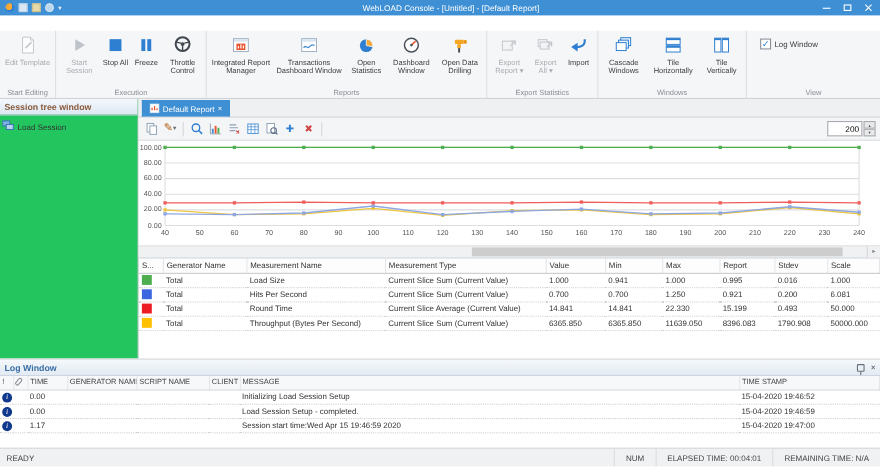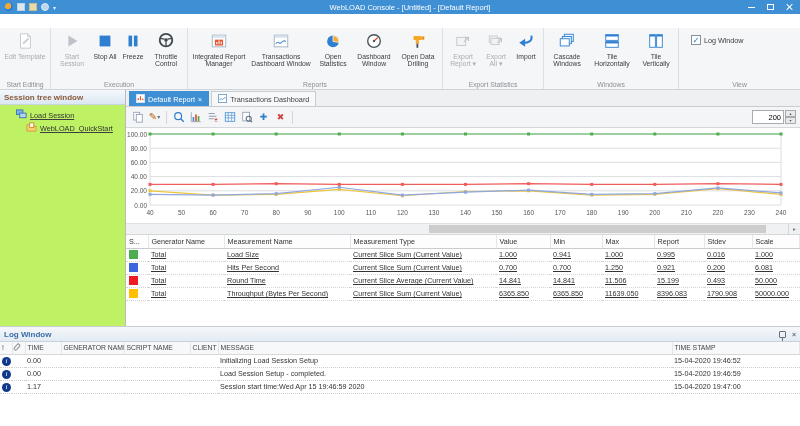--- a/index.html
+++ b/index.html
@@ -43,23 +43,23 @@
   .rbtn { display:flex; flex-direction:column; align-items:center; gap:1px; padding:1px 2px; font-size:6.8px; line-height:1.12; text-align:center; color:#3c4043; }
   .rbtn .lbl { max-width:100%; }
   .rbtn.disabled { color:#a8adb3; }
   .rbtn svg { flex:0 0 auto; }
   #view-group { flex:1; }
   #log-window-check { display:flex; align-items:center; gap:3px; margin:4px 0 0 10px; font-size:7.2px; color:#3c4043; }
   .checkbox { width:10px; height:10px; border:1px solid #8a9097; background:#fff; display:flex; align-items:center; justify-content:center; font-size:8.5px; color:#2e7fd1; line-height:1; }
 
   
   #main { position:absolute; top:90px; left:0; width:800px; height:236px; display:flex; }
-  #sidebar { width:126px; border-right:1px solid #b8bcc0; background:#bef264; display:flex; flex-direction:column; }
+  #sidebar { width:126px; border-right:1px solid #b8bcc0; background:#22c55e; display:flex; flex-direction:column; }
   #sidebar-header { height:15px; background:linear-gradient(#f4f8fc,#dce7f2); border-bottom:1px solid #c8d2dd; font-size:8px; font-weight:bold; color:#8a5a3a; display:flex; align-items:center; padding-left:4px; }
-  #tree { padding:4px 16px;text-decoration:underline; }
+  #tree { padding:4px 2px; }
   .tree-item { display:flex; align-items:center; gap:3px; height:13px; font-size:7.3px; color:#333; }
   .indent1 { padding-left:10px; } .indent2 { padding-left:20px; }
 
   #docarea { flex:1; position:relative; background:#fff; }
   #doctabs { height:17px; background:#eef0f2; border-bottom:1px solid #c9ccd0; display:flex; align-items:flex-end; padding-left:3px; gap:2px; }
   .doctab { height:15px; display:flex; align-items:center; gap:3px; padding:0 6px; font-size:7.3px; border:1px solid #c9ccd0; border-bottom:none; background:#f7f8f9; color:#444; }
   .doctab.active { background:#3e8fd4; border-color:#3e8fd4; color:#fff; }
   .doctab .x { font-size:7px; }
 
   #chart-toolbar { height:21px; background:#f4f5f6; border-bottom:1px solid #d5d8db; display:flex; align-items:center; gap:4px; padding-left:5px; position:relative; }
@@ -80,21 +80,21 @@
   .xlab { position:absolute; top:81px; transform:translateX(-50%); font-size:6.5px; color:#555; }
 
   
   #hscroll { height:12px; background:#f0f1f2; border-top:1px solid #e0e1e3; border-bottom:1px solid #d5d8db; position:relative; }
   #hthumb { position:absolute; left:45%; width:50%; top:1px; height:8px; background:#cdcdcd; }
   #harrow { position:absolute; right:0; top:0; width:12px; height:10px; background:#f0f1f2; border-left:1px solid #d5d8db; display:flex; align-items:center; justify-content:center; font-size:5px; color:#888; }
 
   
   #stats-table { width:100%; border-collapse:collapse; table-layout:fixed; }
   #stats-table th { font-size:7.2px; font-weight:normal; color:#333; text-align:left; height:13px; border-bottom:1px solid #c9ccd0; border-right:1px solid #e4e6e8; padding:0 3px; background:#fdfdfd; white-space:nowrap; overflow:hidden; }
-  #stats-table td { font-size:7.2px; color:#333; height:13px; padding:0 3px; border-bottom:1px dotted #d5d5d5; white-space:nowrap; overflow:hidden;text-decoration:underline; }
+  #stats-table td { font-size:7.2px; color:#333; height:13px; padding:0 3px; border-bottom:1px dotted #d5d5d5; white-space:nowrap; overflow:hidden; }
   .swatch { width:9px; height:9px; display:inline-block; vertical-align:middle; }
 
   #timebar { position:absolute; left:0; right:0; bottom:0; height:14px; background:#f2f3f4; border-top:1px solid #d5d8db; font-size:7.5px; color:#333; display:flex; align-items:center; justify-content:flex-end; padding-right:6px; }
 
   
   #logwin { position:absolute; top:326px; left:0; width:800px; height:74px; background:#fff; border-top:1px solid #c8ccd0; }
   #log-title { height:15px; background:linear-gradient(#f5f8fb,#e2eaf3); border-bottom:1px solid #c8d2dd; display:flex; align-items:center; padding:0 4px; font-size:8px; font-weight:bold; color:#3a6ea5; }
   #log-title-icons { margin-left:auto; display:flex; gap:6px; align-items:center; color:#6a7078; font-size:7px; }
   .pin-icon { width:7px; height:7px; border:1px solid #6a7078; border-radius:1px; position:relative; }
   .pin-icon::after { content:""; position:absolute; left:2.5px; top:6px; width:1px; height:3px; background:#6a7078; }
@@ -299,46 +299,32 @@
     <div id="sidebar">
       <div id="sidebar-header">Session tree window</div>
       <div id="tree">
         <div class="tree-item">
           <span><svg width="11" height="11" viewBox="0 0 12 12">
                 <rect x="0.5" y="1" width="7" height="5" fill="#7fb2e5" stroke="#3a74b5"></rect>
                 <rect x="4" y="4.5" width="7" height="5" fill="#b8d5ef" stroke="#3a74b5"></rect>
               </svg></span>
           <span>Load Session</span>
         </div>
-        <div class="tree-item indent1">
-          <span><svg width="11" height="11" viewBox="0 0 12 12">
-                <path d="M1 3h4l1 1.5h5V10H1z" fill="#f7d070" stroke="#caa23c"></path>
-                <rect x="4" y="1" width="4.5" height="5" fill="#fff" stroke="#d88a2a"></rect>
-              </svg></span>
-          <span>WebLOAD_QuickStart</span>
-        </div>
       </div>
     </div>
 
     <div id="docarea">
       <div id="doctabs">
         <div class="doctab active">
           <span><svg width="9" height="9" viewBox="0 0 10 10">
                 <rect x="0.5" y="0.5" width="9" height="9" fill="#fff" stroke="#d8e4f0"></rect>
                 <path d="M2.5 7V4.5M5 7V2.5M7.5 7V5" stroke="#e8542f" stroke-width="1.3"></path>
               </svg></span>
           <span>Default Report</span>
           <span class="x">×</span>
-        </div>
-        <div class="doctab">
-          <span><svg width="9" height="9" viewBox="0 0 10 10">
-                <rect x="0.5" y="0.5" width="9" height="9" fill="#fff" stroke="#7aa0c8"></rect>
-                <path d="M2 6.5c1.5-3 2.5 1 4-1s1.5-1.5 2.5-1" stroke="#4a90d6" fill="none"></path>
-              </svg></span>
-          <span>Transactions Dashboard</span>
         </div>
       </div>
 
       <div id="chart-toolbar">
         <span class="tbtn">
             <svg width="12" height="12" viewBox="0 0 14 14">
               <rect x="2" y="1.5" width="7" height="9" fill="#fff" stroke="#8fa0b4"></rect>
               <rect x="5" y="4" width="7" height="9" fill="#fff" stroke="#8fa0b4"></rect>
             </svg>
           </span>
@@ -545,21 +531,21 @@
               <td>0.200</td>
               <td>6.081</td>
             </tr>
             <tr>
               <td><span class="swatch" style="background: rgb(237, 28, 36);"></span></td>
               <td>Total</td>
               <td>Round Time</td>
               <td>Current Slice Average (Current Value)</td>
               <td>14.841</td>
               <td>14.841</td>
-              <td>11.506</td>
+              <td>22.330</td>
               <td>15.199</td>
               <td>0.493</td>
               <td>50.000</td>
             </tr>
             <tr>
               <td><span class="swatch" style="background: rgb(255, 192, 0);"></span></td>
               <td>Total</td>
               <td>Throughput (Bytes Per Second)</td>
               <td>Current Slice Sum (Current Value)</td>
               <td>6365.850</td>
@@ -634,13 +620,21 @@
             <td></td>
             <td></td>
             <td></td>
             <td>Session start time:Wed Apr 15 19:46:59 2020</td>
             <td>15-04-2020 19:47:00</td>
           </tr>
         </tbody>
     </table>
   </div>
 
+  <div id="statusbar">
+    <span id="status-left">READY</span>
+    <div id="status-right">
+      <span class="status-seg">NUM</span>
+      <span class="status-seg">ELAPSED TIME: 00:04:01</span>
+      <span class="status-seg">REMAINING TIME: N/A</span>
+    </div>
+  </div>
 </div>
 
 </body></html>

